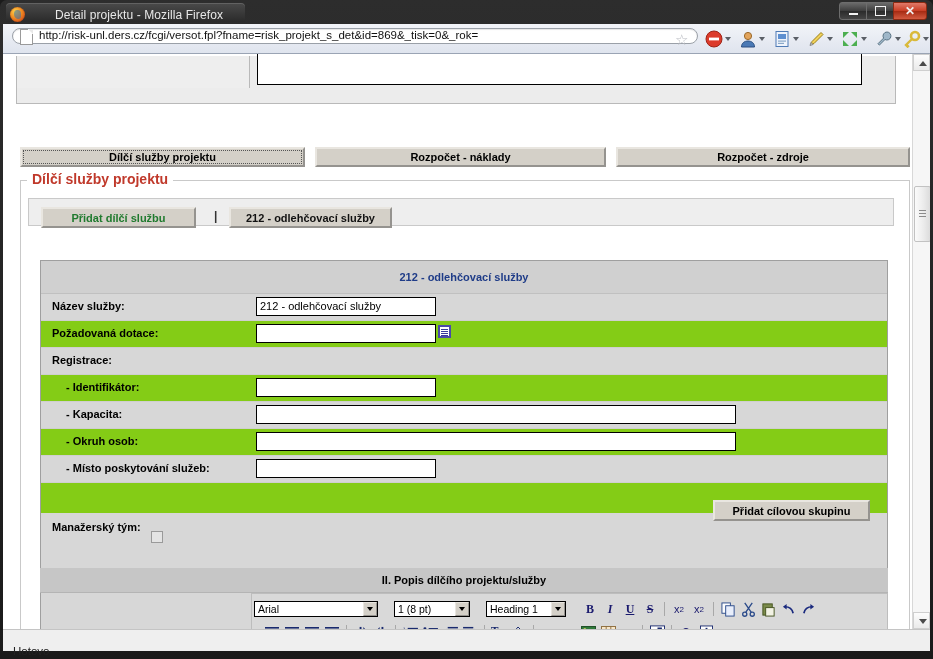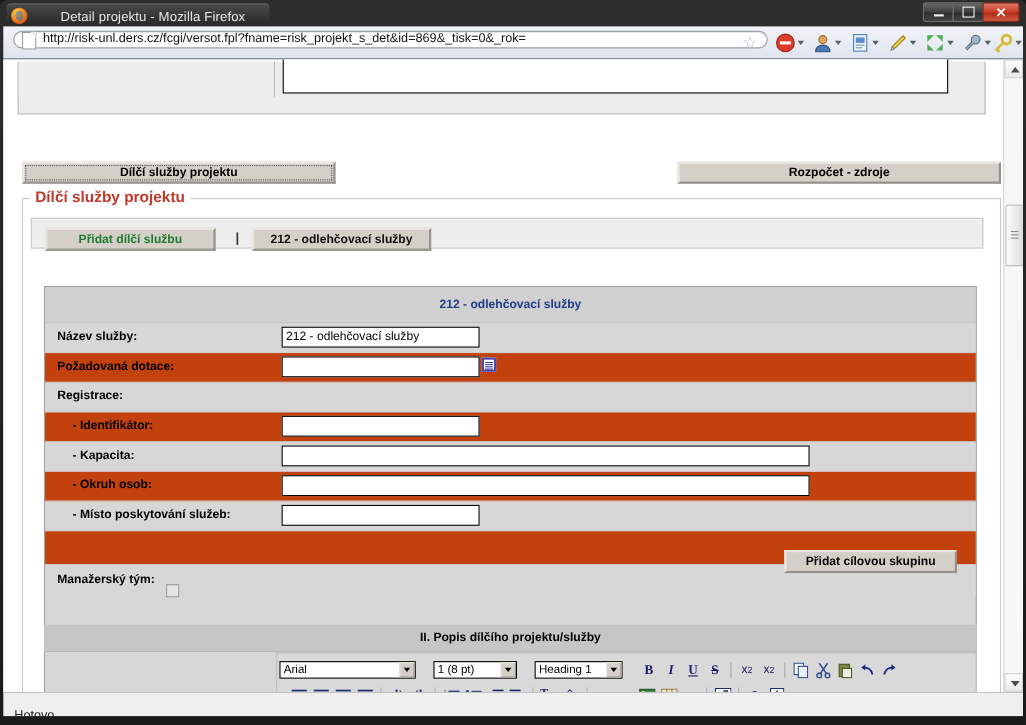--- a/index.html
+++ b/index.html
@@ -107,21 +107,21 @@
 
   
   #panel{position:absolute;left:37px;top:206px;width:848px;height:389px;
     border:1px solid #9f9f9f;box-sizing:border-box;background:#d7d7d7;}
   #panel-head{position:absolute;left:0;top:0;width:846px;height:32px;background:#d0d0d0;
     border-bottom:1px solid #c0c0c0;display:flex;align-items:center;justify-content:center;}
   #panel-head span{color:#1f3c88;font-size:11px;font-weight:bold;}
 
   .frow{position:absolute;left:0;width:846px;height:26px;background:#d7d7d7;
     border-bottom:1px solid #cfcfcf;}
-  .frow.alt{background:#c2410c;}
+  .frow.alt{background:#84cc16;}
   .flabel{position:absolute;left:11px;top:6px;font-size:11px;font-weight:bold;color:#000;white-space:nowrap;}
   .flabel.ind{left:25px;}
   .ftxt{position:absolute;background:#fff;border:1px solid #000;box-sizing:border-box;
     font-size:11px;color:#000;padding:0 3px;line-height:17px;font-family:"Liberation Sans",sans-serif;}
 
   #lookup-icon{position:absolute;left:435px;top:271px;width:13px;height:13px;background:#fff;
     border:2px solid #4a4aa8;box-sizing:border-box;}
   #lookup-icon i{position:absolute;left:1px;top:1.5px;width:7px;height:1px;background:#3a3a9c;
     box-shadow:0 2px 0 #3a3a9c,0 4px 0 #3a3a9c,0 6px 0 #3a3a9c;display:block;}
 
@@ -239,20 +239,21 @@
     <div id="content">
       <div class="pg">
 
         <div id="top-box">
           <div class="cellL"></div>
           <div class="inp"></div>
         </div>
 
         <div class="tabrow">
           <div class="tabbtn active" style="left:0;width:285px">Dílčí služby projektu</div>
+          <div class="tabbtn" style="left:295px;width:291px">Rozpočet - náklady</div>
           <div class="tabbtn" style="left:596px;width:294px">Rozpočet - zdroje</div>
         </div>
 
         <div id="fs-main"></div>
         <div id="fs-legend">Dílčí služby projektu</div>
 
         <div id="btnbar">
           <div class="gbtn" id="btn-add">Přidat dílčí službu</div>
           <div id="sep-pipe">|</div>
           <div class="gbtn" id="btn-svc">212 - odlehčovací služby</div>

